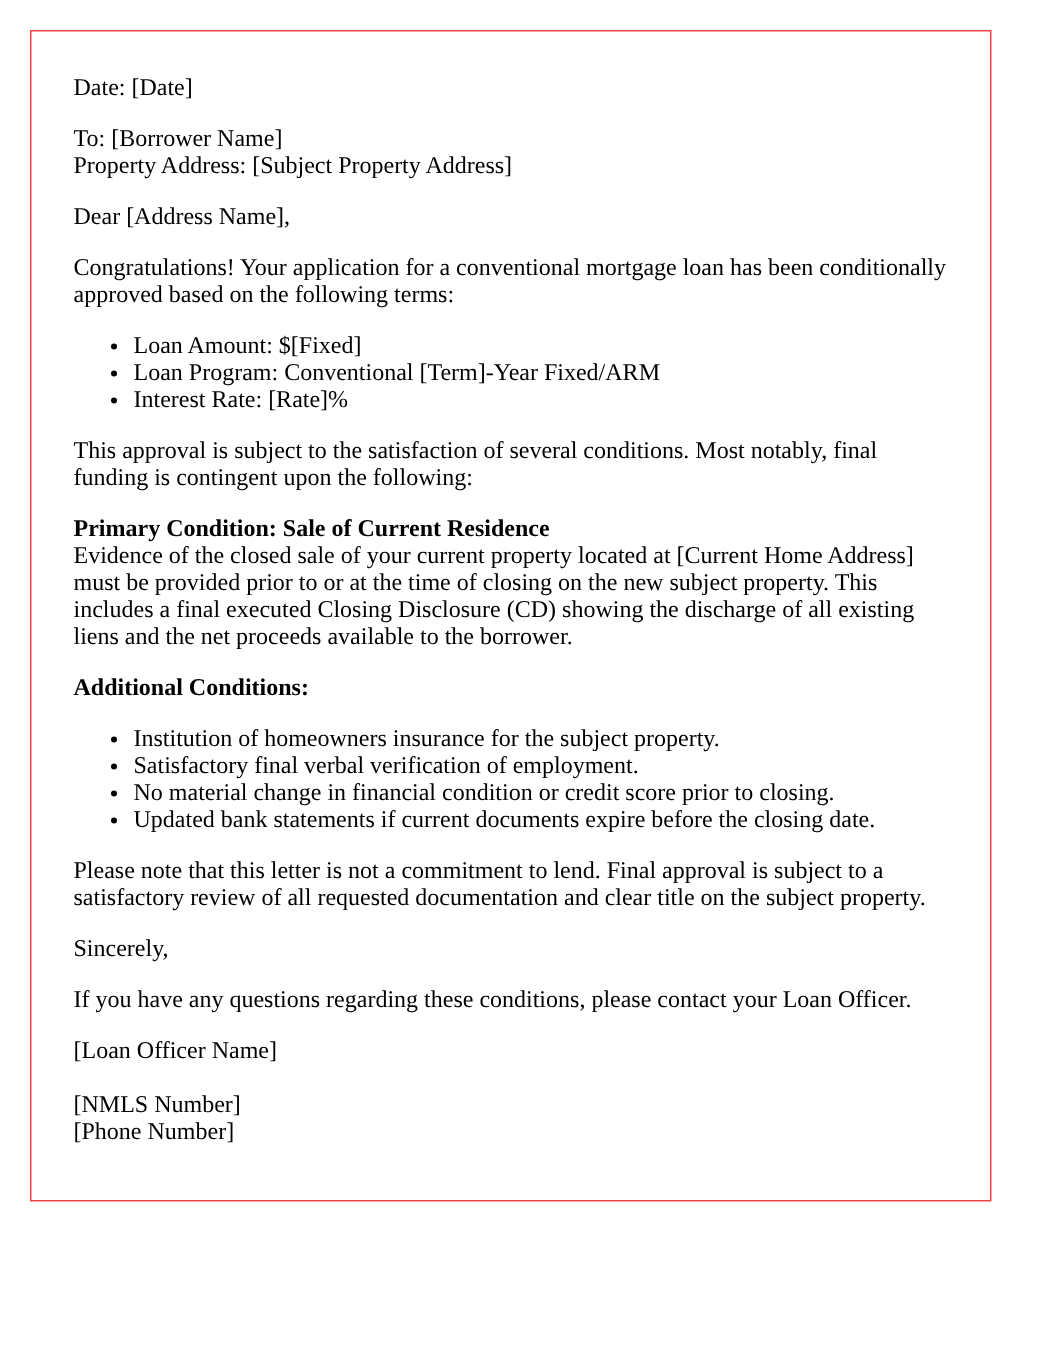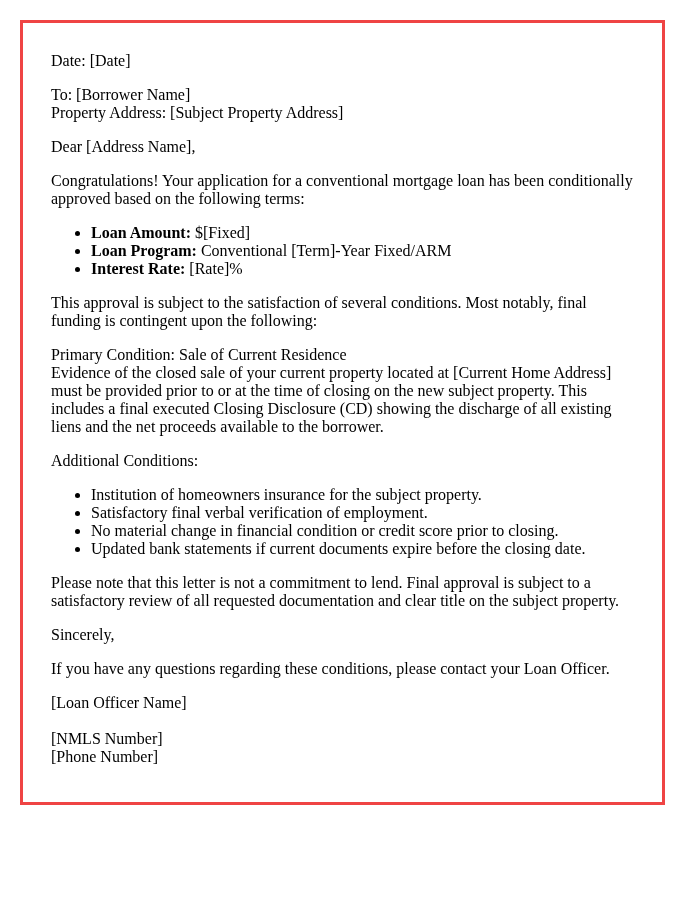--- a/index.html
+++ b/index.html
@@ -5,28 +5,28 @@
     html, body { margin: 0; padding: 0; background: #ffffff; }
     body {
       width: 700px; height: 900px;
       font-family: "Liberation Serif", "DejaVu Serif", serif;
       font-size: 16px; line-height: 18px; color: #000000;
     }
     .letter {
       position: absolute;
       left: 20px; top: 20px;
       width: 583px; height: 733px;
-      border: 3px solid #ef4444;
+      border: 1px solid #ef4444;
       padding: 29px 28px 17px 28px;
     }
     p { margin: 0 0 16px 0; }
     ul { margin: 0 0 16px 0; padding-left: 40px; }
     ul li { margin: 0; }
-    .heading { font-weight: normal; }
-    b { font-weight: bold; }
+    .heading { font-weight: bold; }
+    b { font-weight: normal; }
   </style>
 </head>
 <body>
 
 <div class="letter">
   <p>Date: [Date]</p>
 
   <p>
     <span>To: [Borrower Name]</span><br>
     <span>Property Address: [Subject Property Address]</span>

